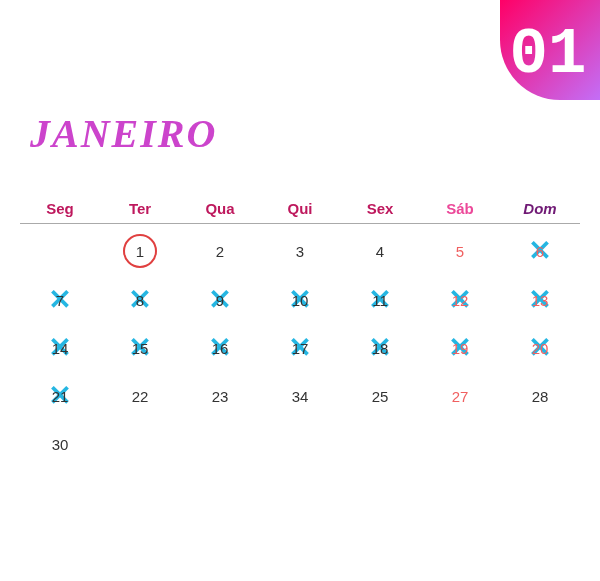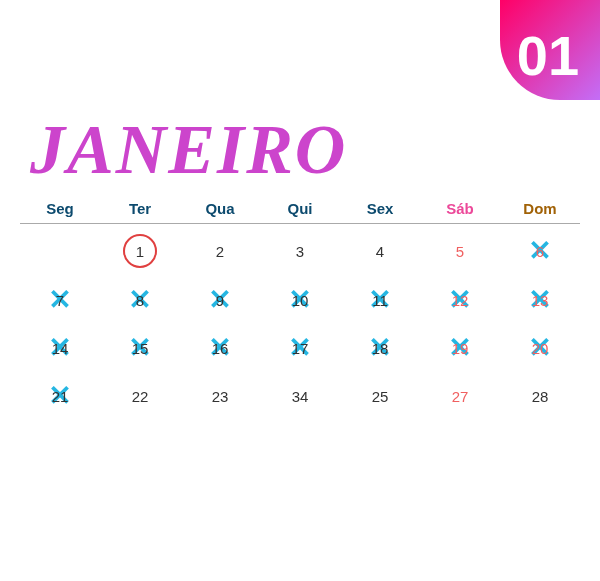--- a/index.html
+++ b/index.html
@@ -20,33 +20,33 @@
       width: 100px;
       height: 100px;
       background: linear-gradient(135deg, #f06, #c36ef7);
       border-radius: 0 0 0 60px;
       display: flex;
       align-items: center;
       justify-content: center;
     }
     .badge-number {
       color: white;
-      font-size: 56px;
-      font-weight: bold;
-      font-family: Liberation Sans, sans-serif;
+      font-size: 64px;
+      font-weight: bold;
+      font-family: Liberation Mono, monospace;
       padding-top: 10px;
       padding-right: 4px;
     }
 
     
     .month-title {
       position: absolute;
       top: 110px;
       left: 30px;
-      font-size: 70px;
+      font-size: 40px;
       font-weight: bold;
       color: #cc44cc;
       font-family: Georgia, serif;
       font-style: italic;
       letter-spacing: 2px;
     }
 
     
     .calendar {
       position: absolute;
@@ -60,24 +60,24 @@
       display: grid;
       grid-template-columns: repeat(7, 1fr);
       text-align: center;
       border-bottom: 1.5px solid #aaa;
       padding-bottom: 6px;
       margin-bottom: 4px;
     }
     .weekday {
       font-size: 15px;
       font-weight: bold;
-      color: #0c4a6e;
+      color: #be185d;
     }
     .weekday.sat { color: #ec4899; }
-    .weekday.dom { color: #a16207; }
+    .weekday.dom { color: #701a75; font-style: italic; }
 
     
     .cal-grid {
       display: grid;
       grid-template-columns: repeat(7, 1fr);
       row-gap: 4px;
     }
     .cal-cell {
       text-align: center;
       padding: 6px 0;
@@ -235,17 +235,20 @@
       </div>
       <div class="cal-cell">
         <span class="day-num">25</span>
       </div>
       <div class="cal-cell dom">
         <span class="day-num">27</span>
       </div>
       <div class="cal-cell">
         <span class="day-num">28</span>
       </div>
+      <div class="cal-cell">
+        <span class="day-num">30</span>
+      </div>
       <div class="cal-cell empty"></div>
       <div class="cal-cell empty"></div>
       <div class="cal-cell empty"></div>
     </div>
 </div>
 
 </body></html>

